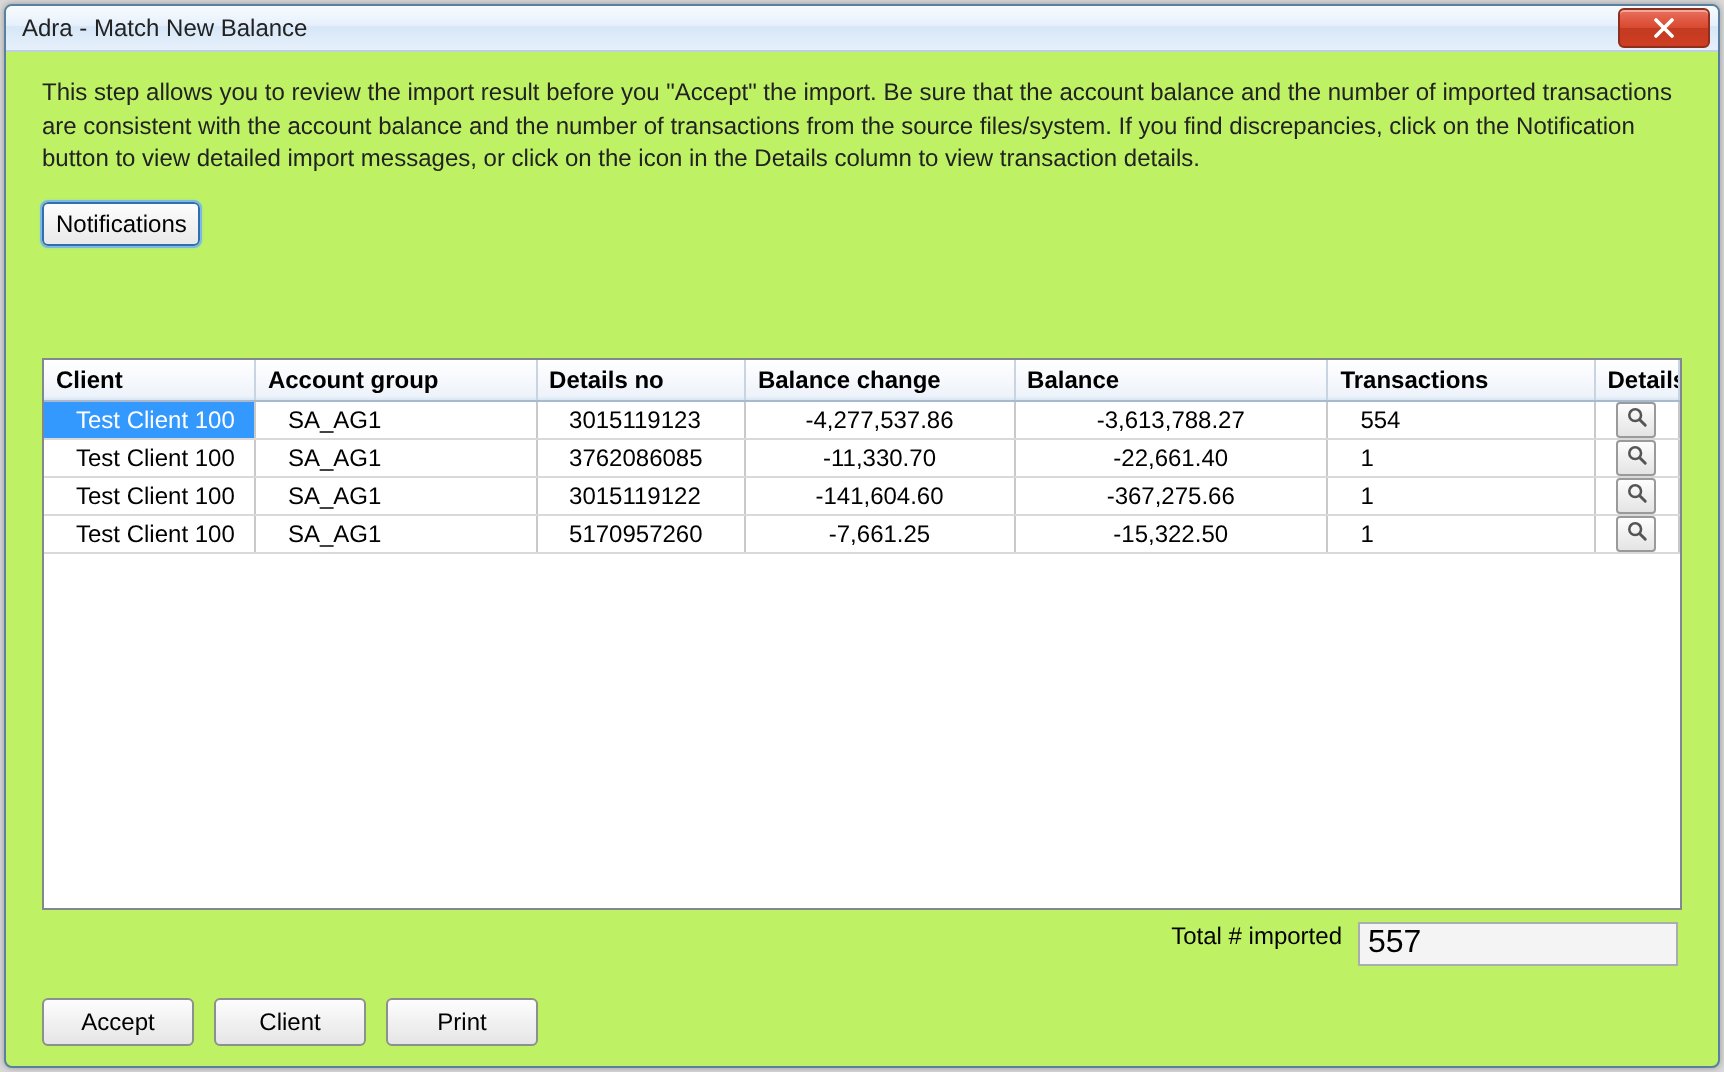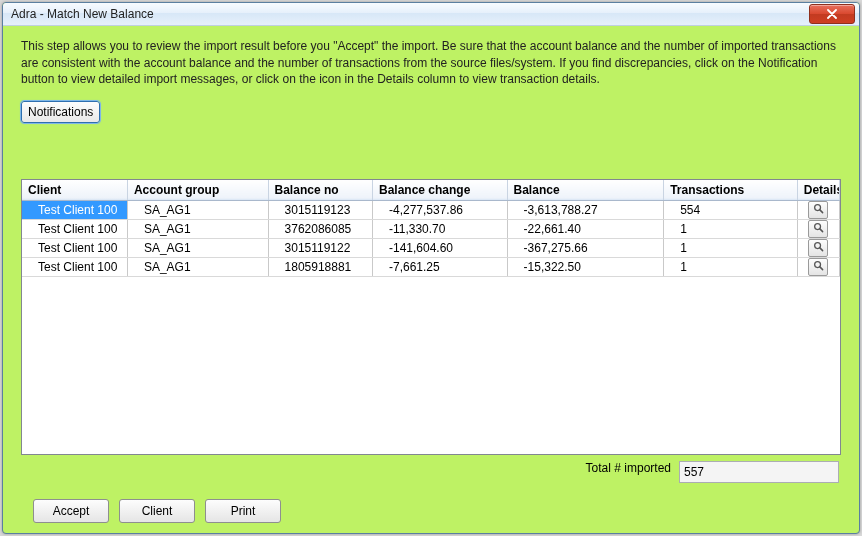--- a/index.html
+++ b/index.html
@@ -105,21 +105,21 @@
     padding: 2px 16px;
     height: 18px;
     box-sizing: border-box;
     overflow: hidden;
     white-space: nowrap;
   }
   tbody tr.selected td:first-child {
     background: #3399ff;
     color: #fff;
   }
-  .num { text-align: left; }
+  .num { text-align: center; }
   .col-client { width: 105px; }
   .col-group  { width: 140px; }
   .col-acct   { width: 104px; }
   .col-bchg   { width: 134px; }
   .col-bal    { width: 156px; }
   .col-trn    { width: 133px; }
   .col-det    { width: 42px; text-align: left;}
   .details-cell { text-align: center; padding: 0; }
   .mag {
     display: inline-flex;
@@ -137,28 +137,27 @@
     gap: 8px;
     margin-top: 6px;
     padding-right: 2px;
   }
   .footer-row input {
     width: 150px;
     height: 18px;
     border: 1px solid #abadb3;
     padding: 1px 4px;
     font-family: inherit;
-    font-size: 12px;
+    font-size: 16px;
     background: #f4f4f4;
   }
   .button-row {
     display: flex;
     gap: 10px;
     margin-top: 16px;
-    margin-left: 12px;
   }
   .std-btn {
     width: 74px;
     height: 22px;
     background: linear-gradient(to bottom, #fdfdfd, #e5e5e5);
     border: 1px solid #8e8f8f;
     border-radius: 3px;
     display: flex;
     align-items: center;
     justify-content: center;
@@ -193,21 +192,21 @@
             <col class="col-acct">
           <col class="col-bchg">
             <col class="col-bal">
             <col class="col-trn">
             <col class="col-det">
         </colgroup>
         <thead>
           <tr>
             <th>Client</th>
             <th>Account group</th>
-            <th>Balance no</th>
+            <th>Details no</th>
             <th>Balance change</th>
             <th>Balance</th>
             <th>Transactions</th>
             <th>Details</th>
           </tr>
         </thead>
         <tbody id="grid-body" class="grid-body">
             <tr class="selected">
               <td>Test Client 100</td>
               <td>SA_AG1</td>
@@ -246,21 +245,21 @@
               <td class="details-cell"><span class="mag">
                   <span><svg viewBox="0 0 12 12">
                       <circle cx="5" cy="5" r="3.2" fill="none" stroke="#555" stroke-width="1.4"></circle>
                       <line x1="7.5" y1="7.5" x2="10.5" y2="10.5" stroke="#555" stroke-width="1.6" stroke-linecap="round"></line>
                     </svg></span>
                 </span></td>
             </tr>
             <tr>
               <td>Test Client 100</td>
               <td>SA_AG1</td>
-              <td>1805918881</td>
+              <td>5170957260</td>
               <td class="num">-7,661.25</td>
               <td class="num">-15,322.50</td>
               <td>1</td>
               <td class="details-cell"><span class="mag">
                   <span><svg viewBox="0 0 12 12">
                       <circle cx="5" cy="5" r="3.2" fill="none" stroke="#555" stroke-width="1.4"></circle>
                       <line x1="7.5" y1="7.5" x2="10.5" y2="10.5" stroke="#555" stroke-width="1.6" stroke-linecap="round"></line>
                     </svg></span>
                 </span></td>
             </tr>

